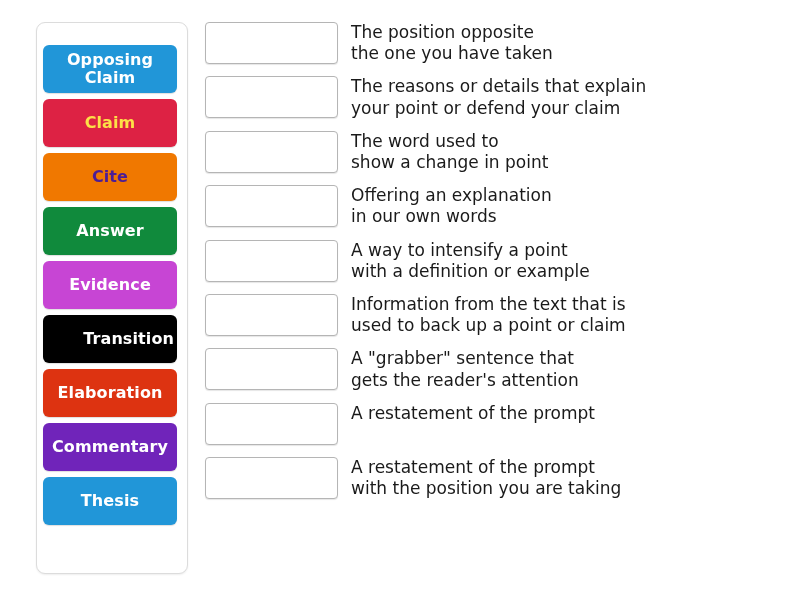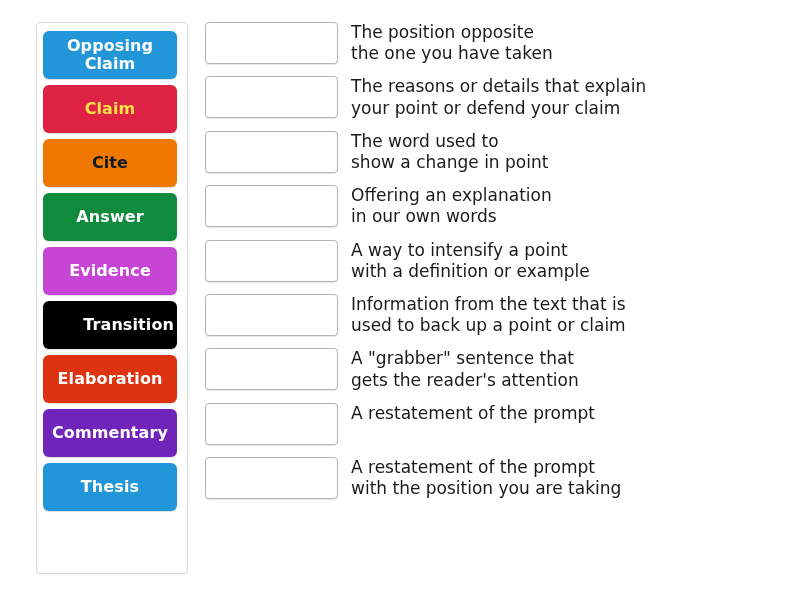--- a/index.html
+++ b/index.html
@@ -22,22 +22,22 @@
 
   
   .tiles-panel {
     position: absolute;
     left: 36px;
     top: 22px;
     width: 152px;
     height: 552px;
     background: #ffffff;
     border: 1px solid #dcdcdc;
-    border-radius: 4px;
-    padding: 8px 6px;
+    border-radius: 9px;
+    padding: 22px 6px;
     box-shadow: 0 1px 2px rgba(0,0,0,0.07);
   }
 
   .tile {
     width: 134px;
     height: 48px;
     margin-bottom: 6px;
     border-radius: 6px;
     display: flex;
     align-items: center;
@@ -95,21 +95,21 @@
 <div id="activity">
 
   <div class="tiles-panel">
     <div class="tile two-line" style="background: rgb(33, 150, 216); color: rgb(255, 255, 255);">
         <span>Opposing
 Claim</span>
       </div>
     <div class="tile" style="background: rgb(221, 34, 68); color: #fde047;">
         <span>Claim</span>
       </div>
-    <div class="tile" style="background: rgb(240, 120, 0); color: #0f172a;">
+    <div class="tile" style="background: rgb(240, 120, 0); color: #4c1d95;">
         <span>Cite</span>
       </div>
     <div class="tile" style="background: rgb(16, 138, 60); color: rgb(255, 255, 255);">
         <span>Answer</span>
       </div>
     <div class="tile" style="background: rgb(199, 69, 212); color: rgb(255, 255, 255);">
         <span>Evidence</span>
       </div>
     <div class="tile" style="background: #000000; color: rgb(255, 255, 255); justify-content: flex-end;">
         <span>Transition</span>

